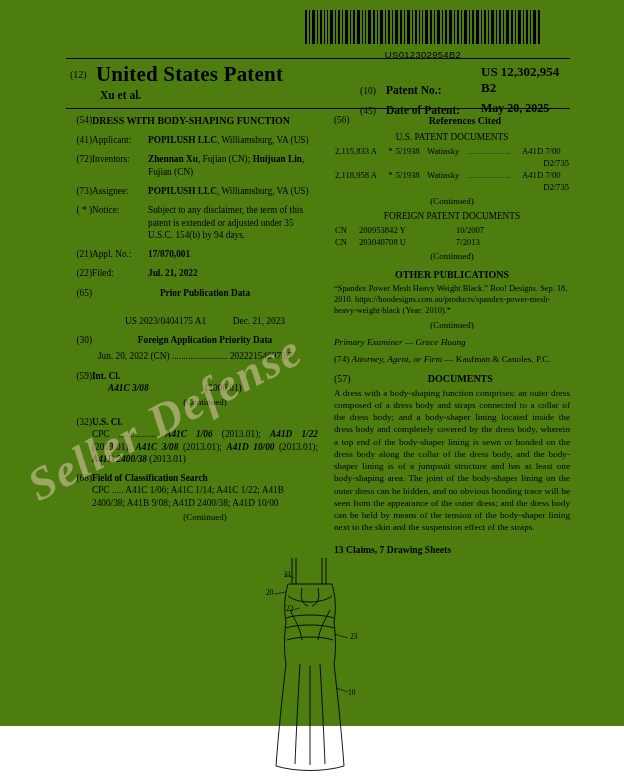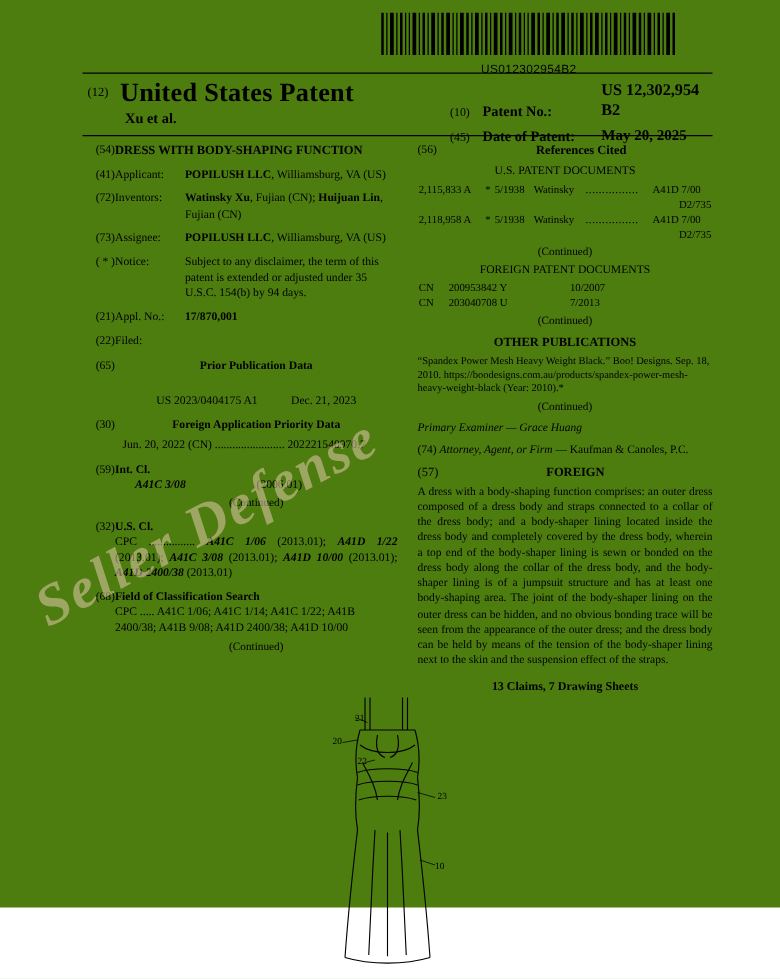--- a/index.html
+++ b/index.html
@@ -221,21 +221,21 @@
     font-size: 10px;
     margin-top: 9px;
   }
   .abstract-body {
     font-size: 9.2px;
     line-height: 1.33;
     text-align: justify;
     margin-top: 3px;
   }
   .claims-line {
-    text-align: center;
+    text-align: left;
     font-weight: bold;
     font-size: 9.6px;
     margin-top: 10px;
   }
 
   .right-row {
     display: flex;
     font-size: 9.3px;
     line-height: 1.3;
   }
@@ -367,21 +367,21 @@
 
       <div class="item">
         <span class="num">(41)</span>
         <span class="lab">Applicant:</span>
         <span class="body"><b>POPILUSH LLC</b>, Williamsburg, VA (US)</span>
       </div>
 
       <div class="item">
         <span class="num">(72)</span>
         <span class="lab">Inventors:</span>
-        <span class="body"><b>Watinsky Xu</b>, Fujian (CN); <b>Huijuan Lin</b>, Fujian (CN)</span>
+        <span class="body"><b>Zhennan Xu</b>, Fujian (CN); <b>Huijuan Lin</b>, Fujian (CN)</span>
       </div>
 
       <div class="item">
         <span class="num">(73)</span>
         <span class="lab">Assignee:</span>
         <span class="body"><b>POPILUSH LLC</b>, Williamsburg, VA (US)</span>
       </div>
 
       <div class="item">
         <span class="num">( * )</span>
@@ -391,20 +391,21 @@
 
       <div class="item">
         <span class="num">(21)</span>
         <span class="lab">Appl. No.:</span>
         <span class="body b">17/870,001</span>
       </div>
 
       <div class="item">
         <span class="num">(22)</span>
         <span class="lab">Filed:</span>
+        <span class="body b">Jul. 21, 2022</span>
       </div>
 
       <div class="item">
         <span class="num">(65)</span>
         <span class="body">
           <div class="centered b">Prior Publication Data</div>
           <div class="centered" style="margin-top:16px;">
             <span>US 2023/0404175 A1</span>
             <span style="display:inline-block;width:22px;"></span>
             <span>Dec. 21, 2023</span>
@@ -529,21 +530,21 @@
 
       <div class="exam i">Primary Examiner — Grace Huang</div>
       <div class="exam">
         <span>(74)</span>
         <span class="i">Attorney, Agent, or Firm</span>
         <span>— Kaufman &amp; Canoles, P.C.</span>
       </div>
 
       <div class="abstract-head">
         <span style="float:left;font-weight:normal;">(57)</span>
-        <span>FOREIGN</span>
+        <span>DOCUMENTS</span>
       </div>
       <div class="abstract-body">A dress with a body-shaping function comprises: an outer dress composed of a dress body and straps connected to a collar of the dress body; and a body-shaper lining located inside the dress body and completely covered by the dress body, wherein a top end of the body-shaper lining is sewn or bonded on the dress body along the collar of the dress body, and the body-shaper lining is of a jumpsuit structure and has at least one body-shaping area. The joint of the body-shaper lining on the outer dress can be hidden, and no obvious bonding trace will be seen from the appearance of the outer dress; and the dress body can be held by means of the tension of the body-shaper lining next to the skin and the suspension effect of the straps.</div>
 
       <div class="claims-line">13 Claims, 7 Drawing Sheets</div>
     </div>
   </div>
 
   <div class="watermark">Seller Defense</div>
 
   <div class="figure">

